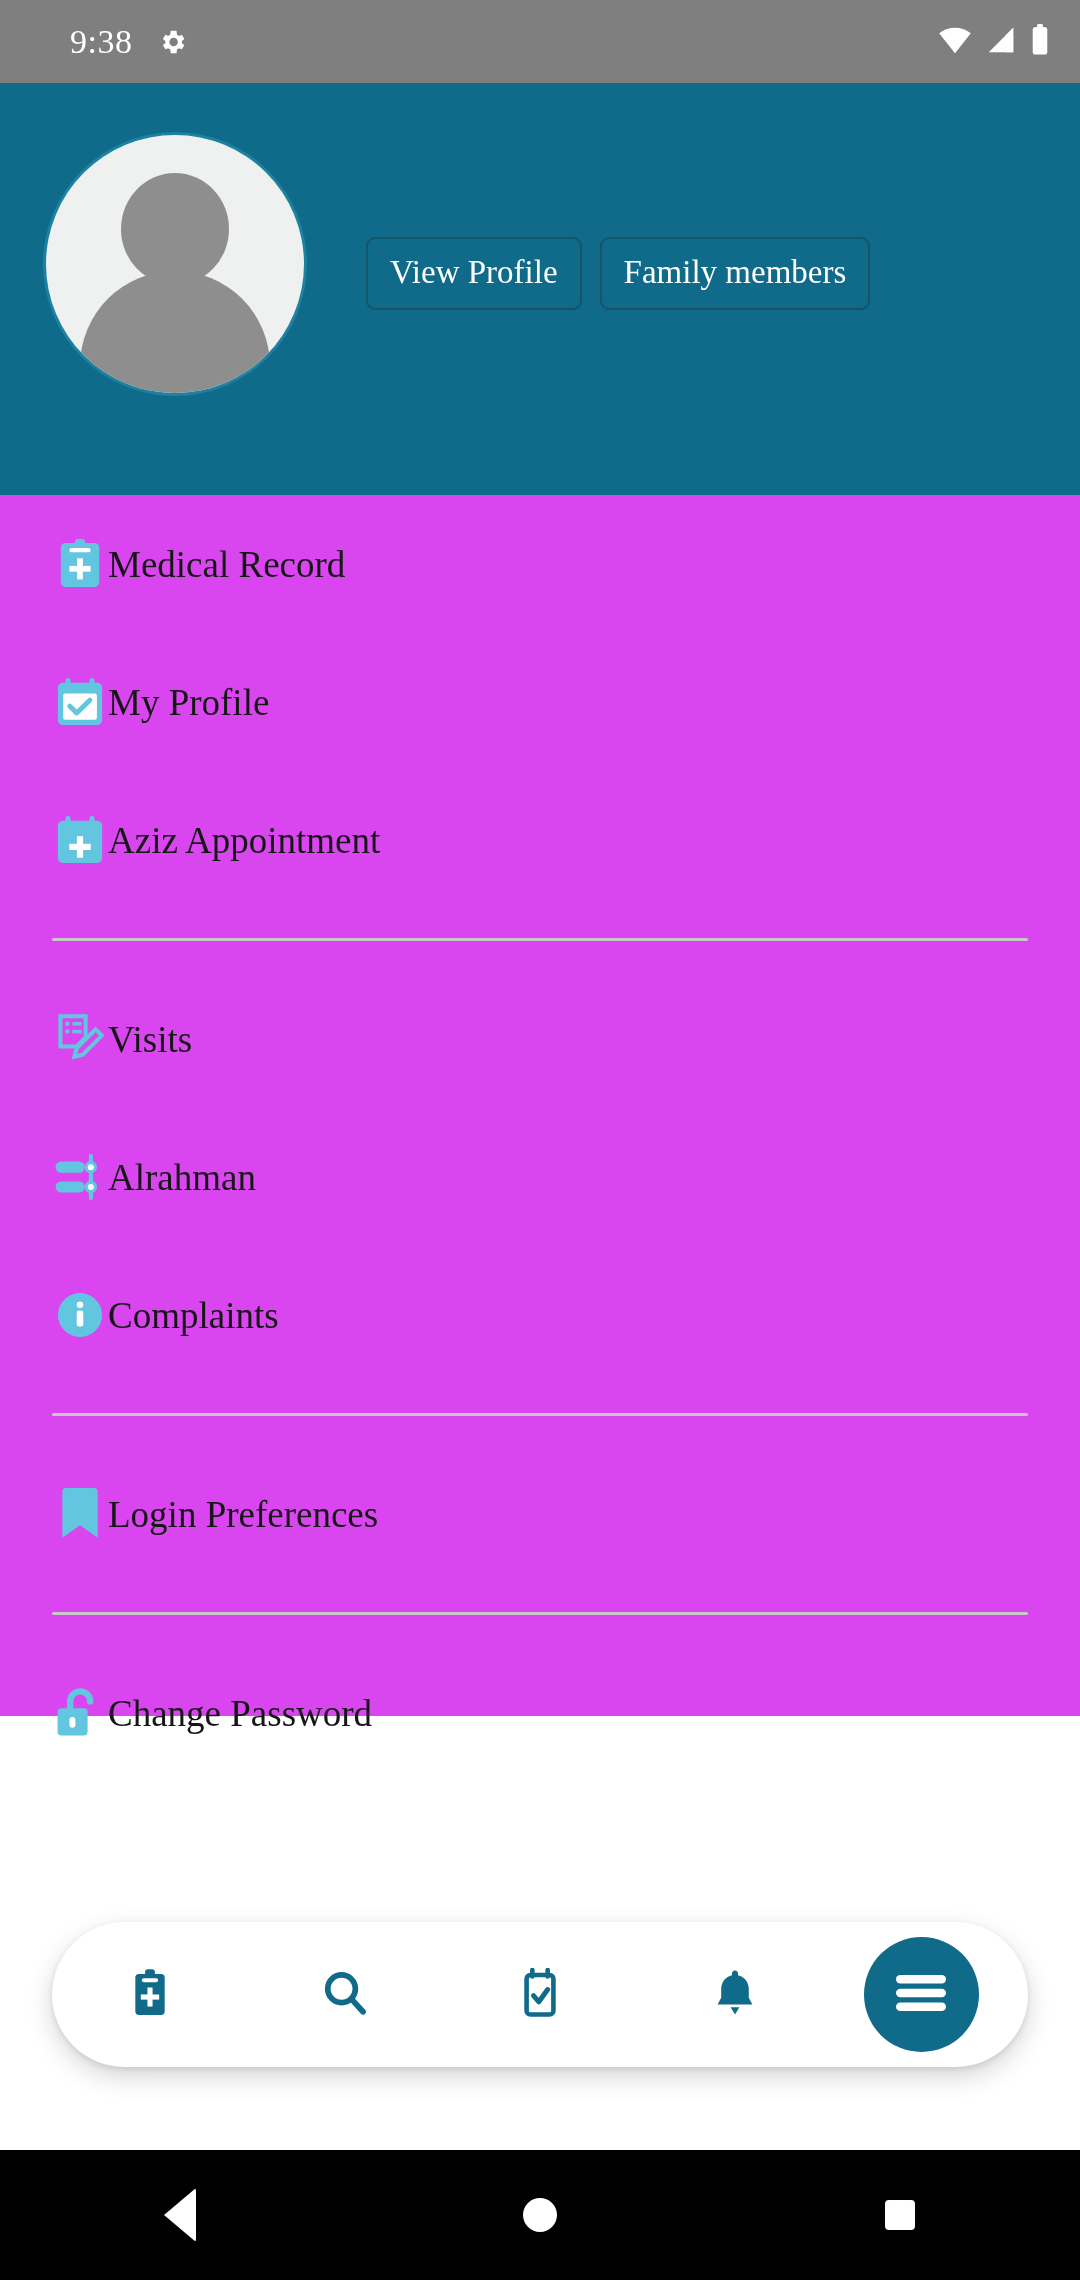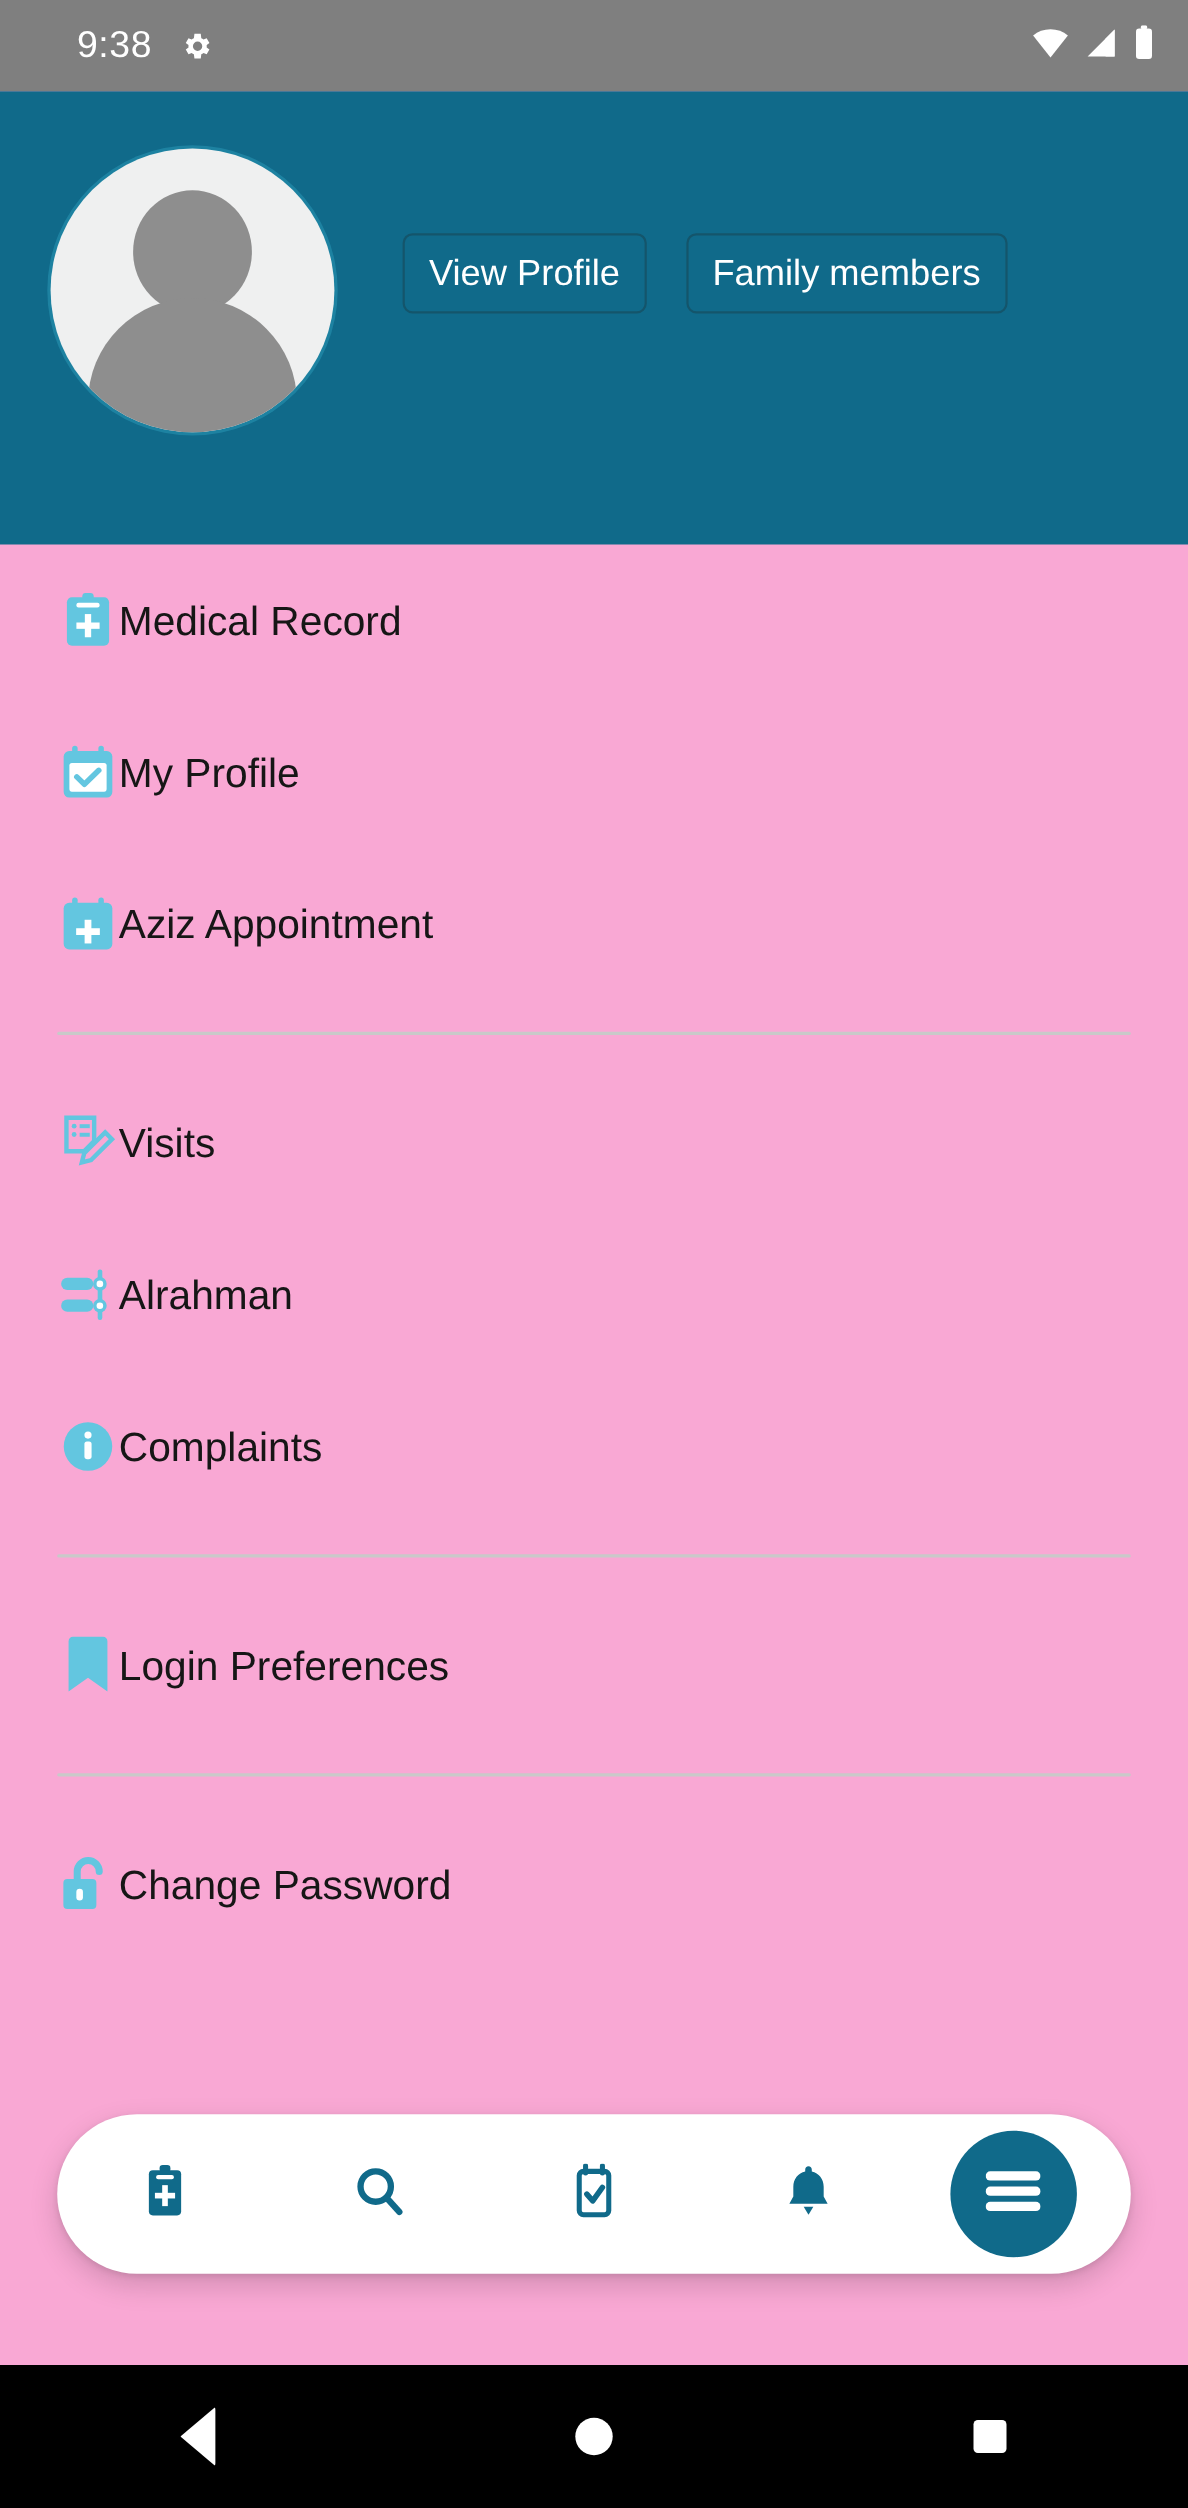--- a/index.html
+++ b/index.html
@@ -2,21 +2,21 @@
 <html><head>
 <meta charset="utf-8">
 <style>
   * { box-sizing: border-box; margin: 0; padding: 0; }
   html, body {
     width: 1080px; height: 2280px;
     background: #ffffff;
     font-family: "Liberation Sans", sans-serif;
     overflow: hidden;
   }
-  #screen { position: relative; width: 1080px; height: 2280px; background:#f9a8d4; }
+  #screen { position: relative; width: 1080px; height: 1716px; background:#d946ef;font-family:Liberation Serif, serif; }
 
   
   .statusbar {
     position:absolute; left:0; top:0; width:1080px; height:83px;
     background:#7f7f7f; display:flex; align-items:center;
     padding:0 30px 0 70px;
   }
   .sb-time { color:#fff; font-size:34px; letter-spacing:.5px; }
   .sb-gear { margin-left:26px; display:flex; align-items:center; }
   .sb-right { margin-left:auto; display:flex; align-items:center; gap:14px; }
@@ -39,21 +39,21 @@
     position:absolute; left:50%; top:136px; transform:translateX(-50%);
     width:190px; height:180px; border-radius:95px 95px 0 0; background:#8e8e8e;
   }
   .profile-right {
     position:absolute; left:366px; top:120px; width:620px;
   }
   .pname {
     color:#ffffff; font-size:45px; font-weight:bold; line-height:1.05;
     white-space:nowrap;
   }
-  .pbtns { display:flex; gap:36px; margin-top:9px; }
+  .pbtns { display:flex; gap:18px; margin-top:34px; }
   .pbtn {
     border:2px solid #14556b; border-radius:9px;
     color:#ffffff; font-size:33px; line-height:1;
     padding:17px 22px 19px 22px; background:transparent; white-space:nowrap;
   }
 
   
   .menu { position:absolute; left:0; top:495px; width:1080px; }
   .mrow {
     display:flex; align-items:center; height:138px; padding-left:52px;

